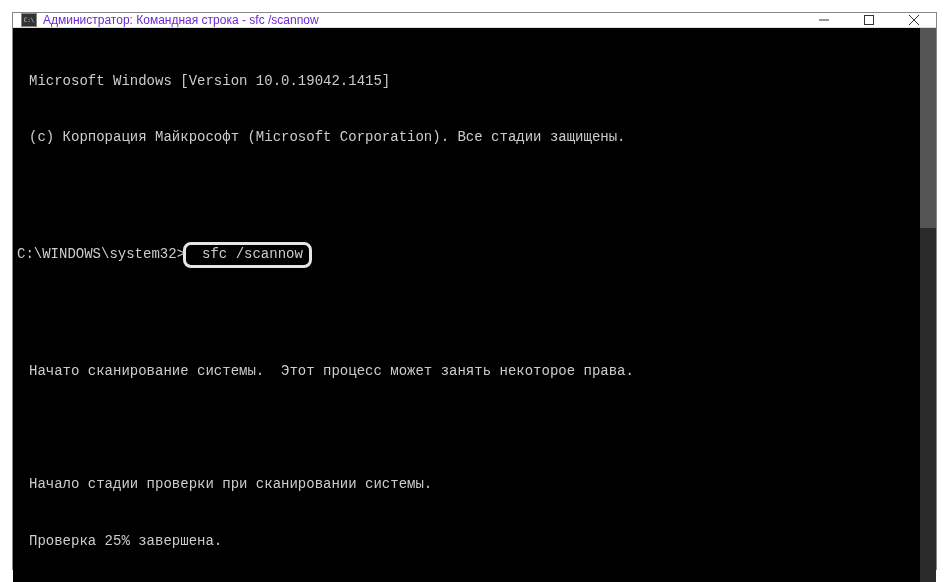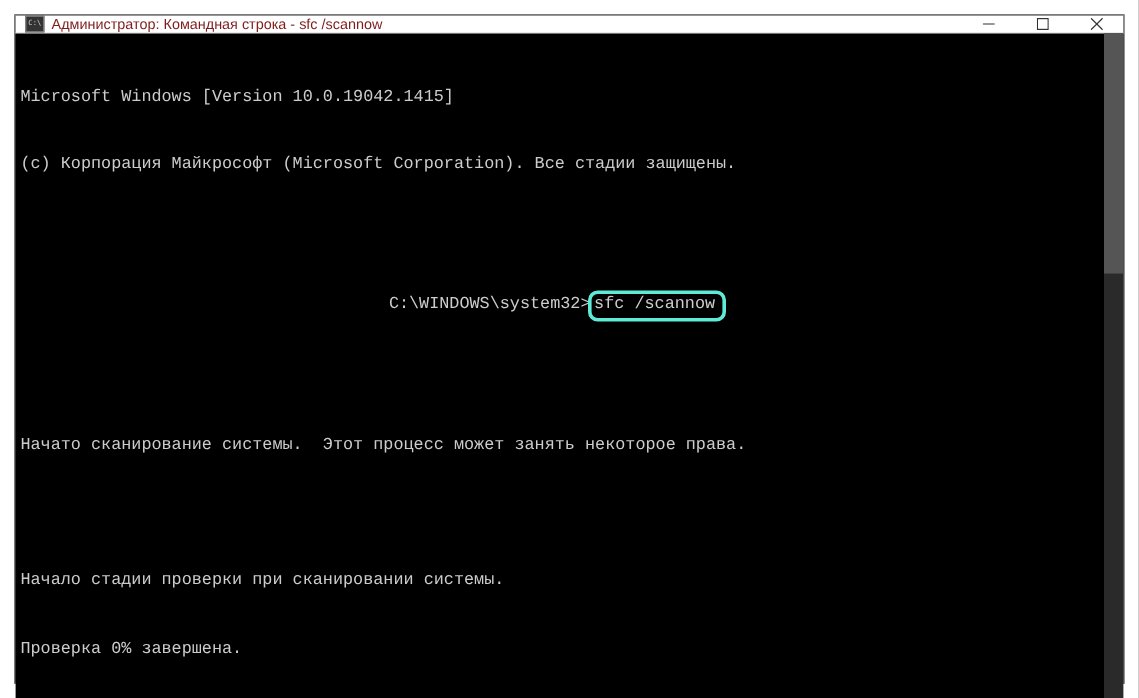--- a/index.html
+++ b/index.html
@@ -52,21 +52,21 @@
     }
     .app-icon::after {
       content: "C:\\";
       color: #ccc;
       font-size: 6px;
       font-family: monospace;
       line-height: 1;
     }
     .title-text {
       font-size: 12px;
-      color: #7f1d1d;
+      color: #6d28d9;
     }
     .window-controls {
       display: flex;
       height: 100%;
     }
     .win-btn {
       width: 45px;
       height: 100%;
       display: flex;
       align-items: center;
@@ -90,30 +90,30 @@
       padding: 6px 8px 6px 4px;
       font-family: Consolas, "Courier New", monospace;
       font-size: 14px;
       line-height: 1.35;
       color: #cccccc;
       white-space: pre;
       overflow: hidden;
     }
     .terminal-line {
       display: block;
+      margin-left: 12px;
     }
     .prompt-line {
       display: flex;
       align-items: baseline;
-      justify-content: center;
     }
     .highlight-box {
-      border: 3px solid #5eead4;
+      border: 3px solid #e5e5e5;
       border-radius: 8px;
-      padding: 0 6px 1px 2px;
+      padding: 0 6px 1px 16px;
       margin-left: -2px;
       display: inline-block;
     }
     .scrollbar {
       width: 16px;
       background: #2a2a2a;
       position: relative;
     }
     .scrollbar-thumb {
       position: absolute;
@@ -161,19 +161,19 @@
       <span class="terminal-line">Microsoft Windows [Version 10.0.19042.1415]</span>
       <span class="terminal-line">(c) Корпорация Майкрософт (Microsoft Corporation). Все стадии защищены.</span>
       <div class="blank-line"></div>
       <div class="prompt-line">
         <span>C:\WINDOWS\system32&gt;</span><span class="highlight-box"><span>sfc /scannow</span></span>
       </div>
       <div class="blank-line"></div>
       <span class="terminal-line">Начато сканирование системы.  Этот процесс может занять некоторое права.</span>
       <div class="blank-line"></div>
       <span class="terminal-line">Начало стадии проверки при сканировании системы.</span>
-      <span class="terminal-line">Проверка 0% завершена.</span>
+      <span class="terminal-line">Проверка 25% завершена.</span>
     </div>
     <div class="scrollbar">
       <div class="scrollbar-thumb"></div>
     </div>
   </div>
 </div>
 
 </body></html>

